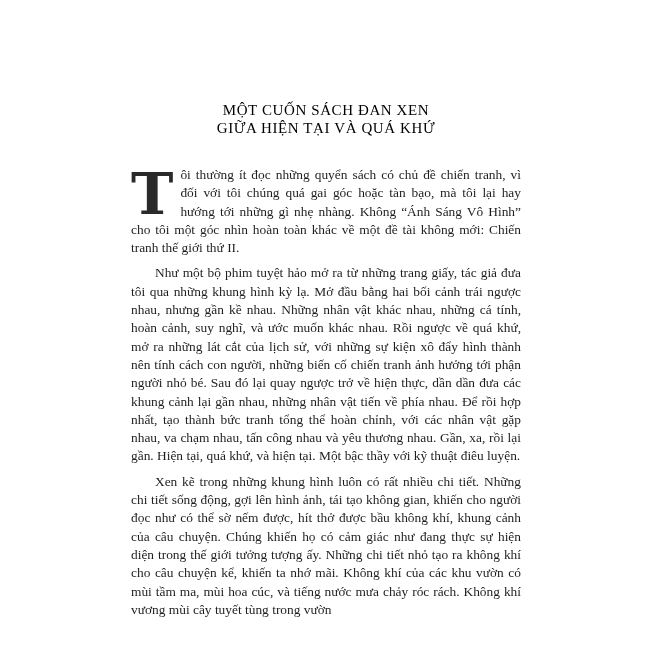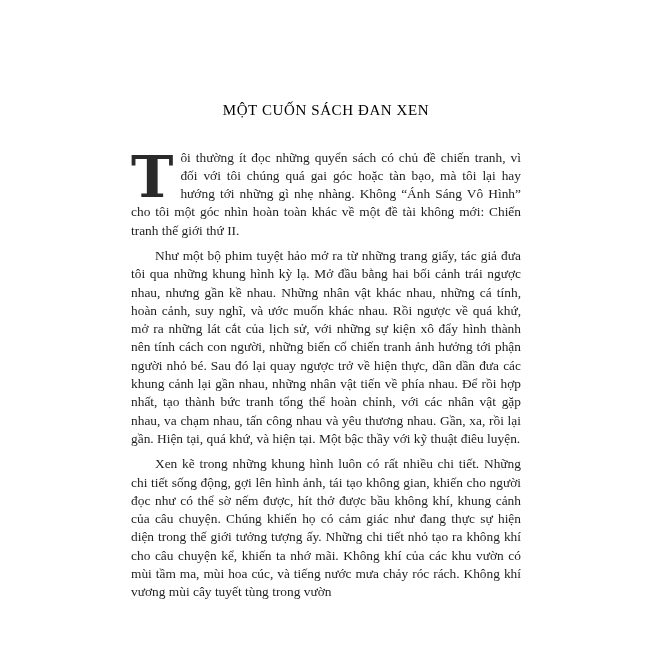--- a/index.html
+++ b/index.html
@@ -55,20 +55,21 @@
     color: #2a2a2a;
   }
 </style>
 </head>
 <body>
 
 <div class="page">
 
   <h1 class="title">
     <span class="title-line">MỘT CUỐN SÁCH ĐAN XEN</span>
+    <span class="title-line">GIỮA HIỆN TẠI VÀ QUÁ KHỨ</span>
   </h1>
 
   <div class="content">
     <p class="para"><span class="dropcap">T</span><span>ôi thường ít đọc những quyển sách có chủ đề chiến tranh, vì đối với tôi chúng quá gai góc hoặc tàn bạo, mà tôi lại hay hướng tới những gì nhẹ nhàng. Không “Ánh Sáng Vô Hình” cho tôi một góc nhìn hoàn toàn khác về một đề tài không mới: Chiến tranh thế giới thứ II.</span></p>
 
     <p class="para indent">Như một bộ phim tuyệt hảo mở ra từ những trang giấy, tác giả đưa tôi qua những khung hình kỳ lạ. Mở đầu bằng hai bối cảnh trái ngược nhau, nhưng gần kề nhau. Những nhân vật khác nhau, những cá tính, hoàn cảnh, suy nghĩ, và ước muốn khác nhau. Rồi ngược về quá khứ, mở ra những lát cắt của lịch sử, với những sự kiện xô đẩy hình thành nên tính cách con người, những biến cố chiến tranh ảnh hưởng tới phận người nhỏ bé. Sau đó lại quay ngược trở về hiện thực, dần dần đưa các khung cảnh lại gần nhau, những nhân vật tiến về phía nhau. Để rồi hợp nhất, tạo thành bức tranh tổng thể hoàn chỉnh, với các nhân vật gặp nhau, va chạm nhau, tấn công nhau và yêu thương nhau. Gần, xa, rồi lại gần. Hiện tại, quá khứ, và hiện tại. Một bậc thầy với kỹ thuật điêu luyện.</p>
 
     <p class="para indent">Xen kẽ trong những khung hình luôn có rất nhiều chi tiết. Những chi tiết sống động, gợi lên hình ảnh, tái tạo không gian, khiến cho người đọc như có thể sờ nếm được, hít thở được bầu không khí, khung cảnh của câu chuyện. Chúng khiến họ có cảm giác như đang thực sự hiện diện trong thế giới tưởng tượng ấy. Những chi tiết nhỏ tạo ra không khí cho câu chuyện kể, khiến ta nhớ mãi. Không khí của các khu vườn có mùi tầm ma, mùi hoa cúc, và tiếng nước mưa chảy róc rách. Không khí vương mùi cây tuyết tùng trong vườn</p>
   </div>
 

